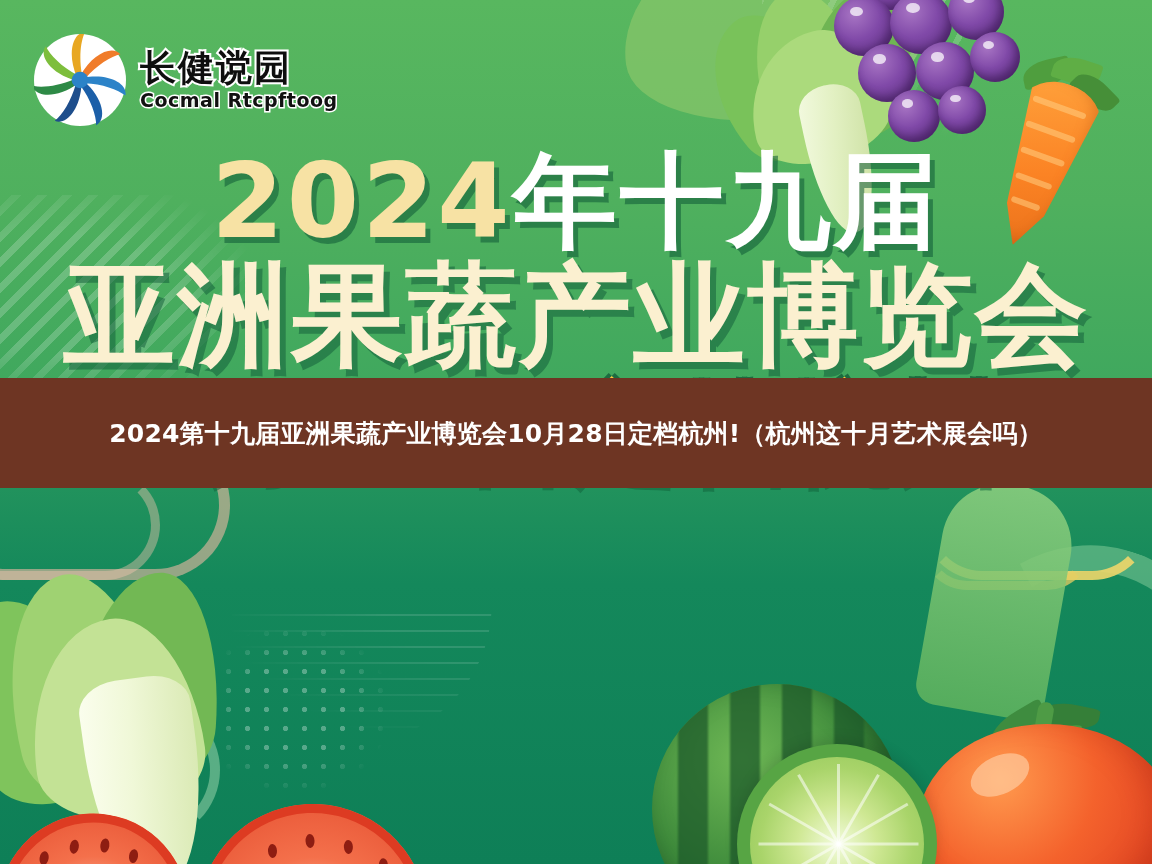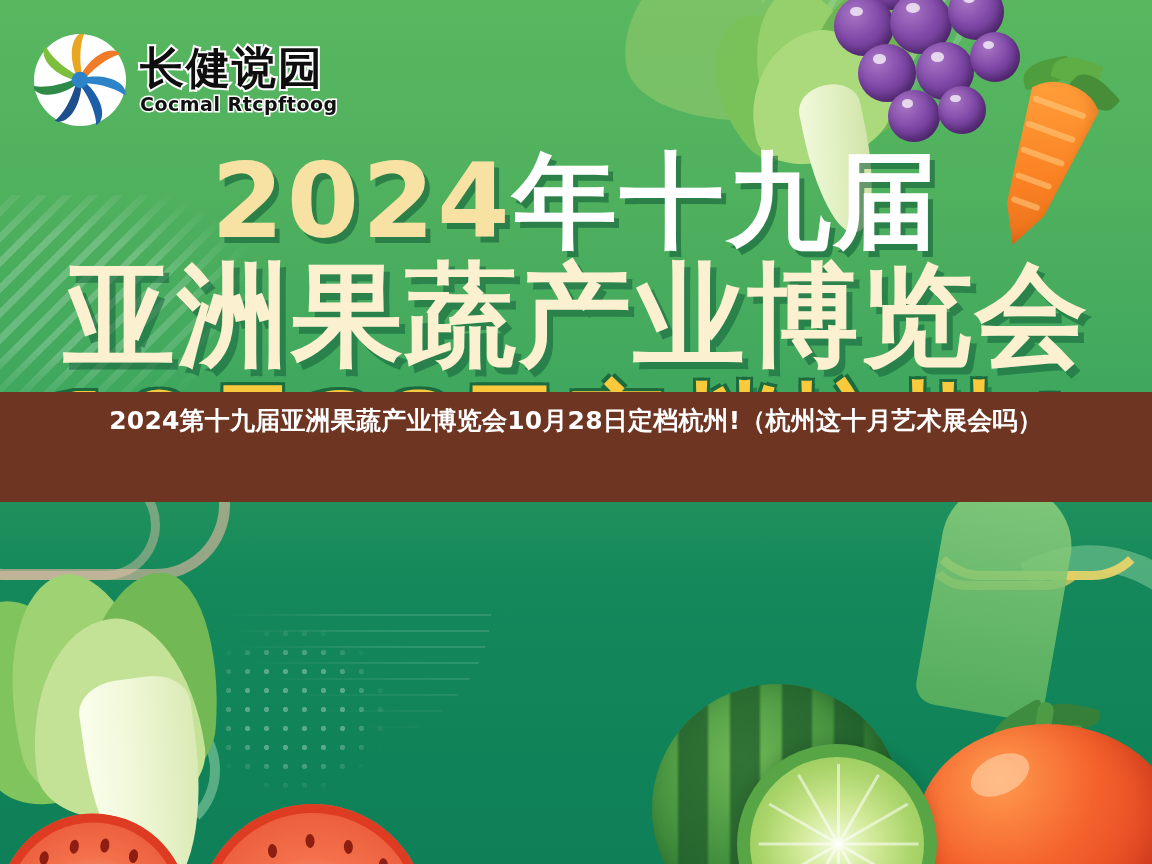--- a/index.html
+++ b/index.html
@@ -177,21 +177,21 @@
     background:linear-gradient(180deg,#8FD080 0%,#61B45E 100%);
     border-radius:60px 60px 20px 20px;opacity:.85;}
 
   
   .logo{position:absolute;left:34px;top:34px;display:flex;align-items:center;gap:14px;}
   .swirl{position:relative;width:92px;height:92px;border-radius:50%;
     background:#fff;display:block;}
   .swirl svg{display:block;}
   .logo-text{display:flex;flex-direction:column;line-height:1;}
   .logo-cn{
-    font-size:44px;font-weight:700;color:#0E0E0E;letter-spacing:2px;
+    font-size:36px;font-weight:700;color:#0E0E0E;letter-spacing:2px;
     -webkit-text-stroke:4px #ffffff;paint-order:stroke fill;
     font-family:"DejaVu Sans","Liberation Sans",sans-serif;
   }
   .logo-en{
     margin-top:5px;font-size:19px;font-weight:700;color:#111;letter-spacing:.5px;
     -webkit-text-stroke:3px #ffffff;paint-order:stroke fill;
     font-family:"DejaVu Sans","Liberation Sans",sans-serif;
   }
 
   
@@ -232,23 +232,23 @@
     margin-top:26px;
     font-size:74px;font-weight:900;line-height:1.05;letter-spacing:1px;
     color:#FFFFFF;
     font-family:"DejaVu Sans","Liberation Sans",sans-serif;
     text-shadow:4px 5px 0 rgba(12,85,55,.45);
     white-space:nowrap;
   }
 
   
   .caption-band{
-    position:absolute;left:0;top:392px;width:100%;min-height:110px;
+    position:absolute;left:0;top:378px;width:100%;min-height:110px;
     background:#6E3523;
-    display:flex;justify-content:center;
+    display:flex;align-items:center;justify-content:center;
     padding:10px 28px;
     z-index:40;
   }
   .caption-text{
     color:#FFFFFF;font-weight:700;font-size:25px;line-height:1.48;
     text-align:center;letter-spacing:.2px;
     font-family:"DejaVu Sans","Liberation Sans",sans-serif;
   }
 </style>
 </head>

